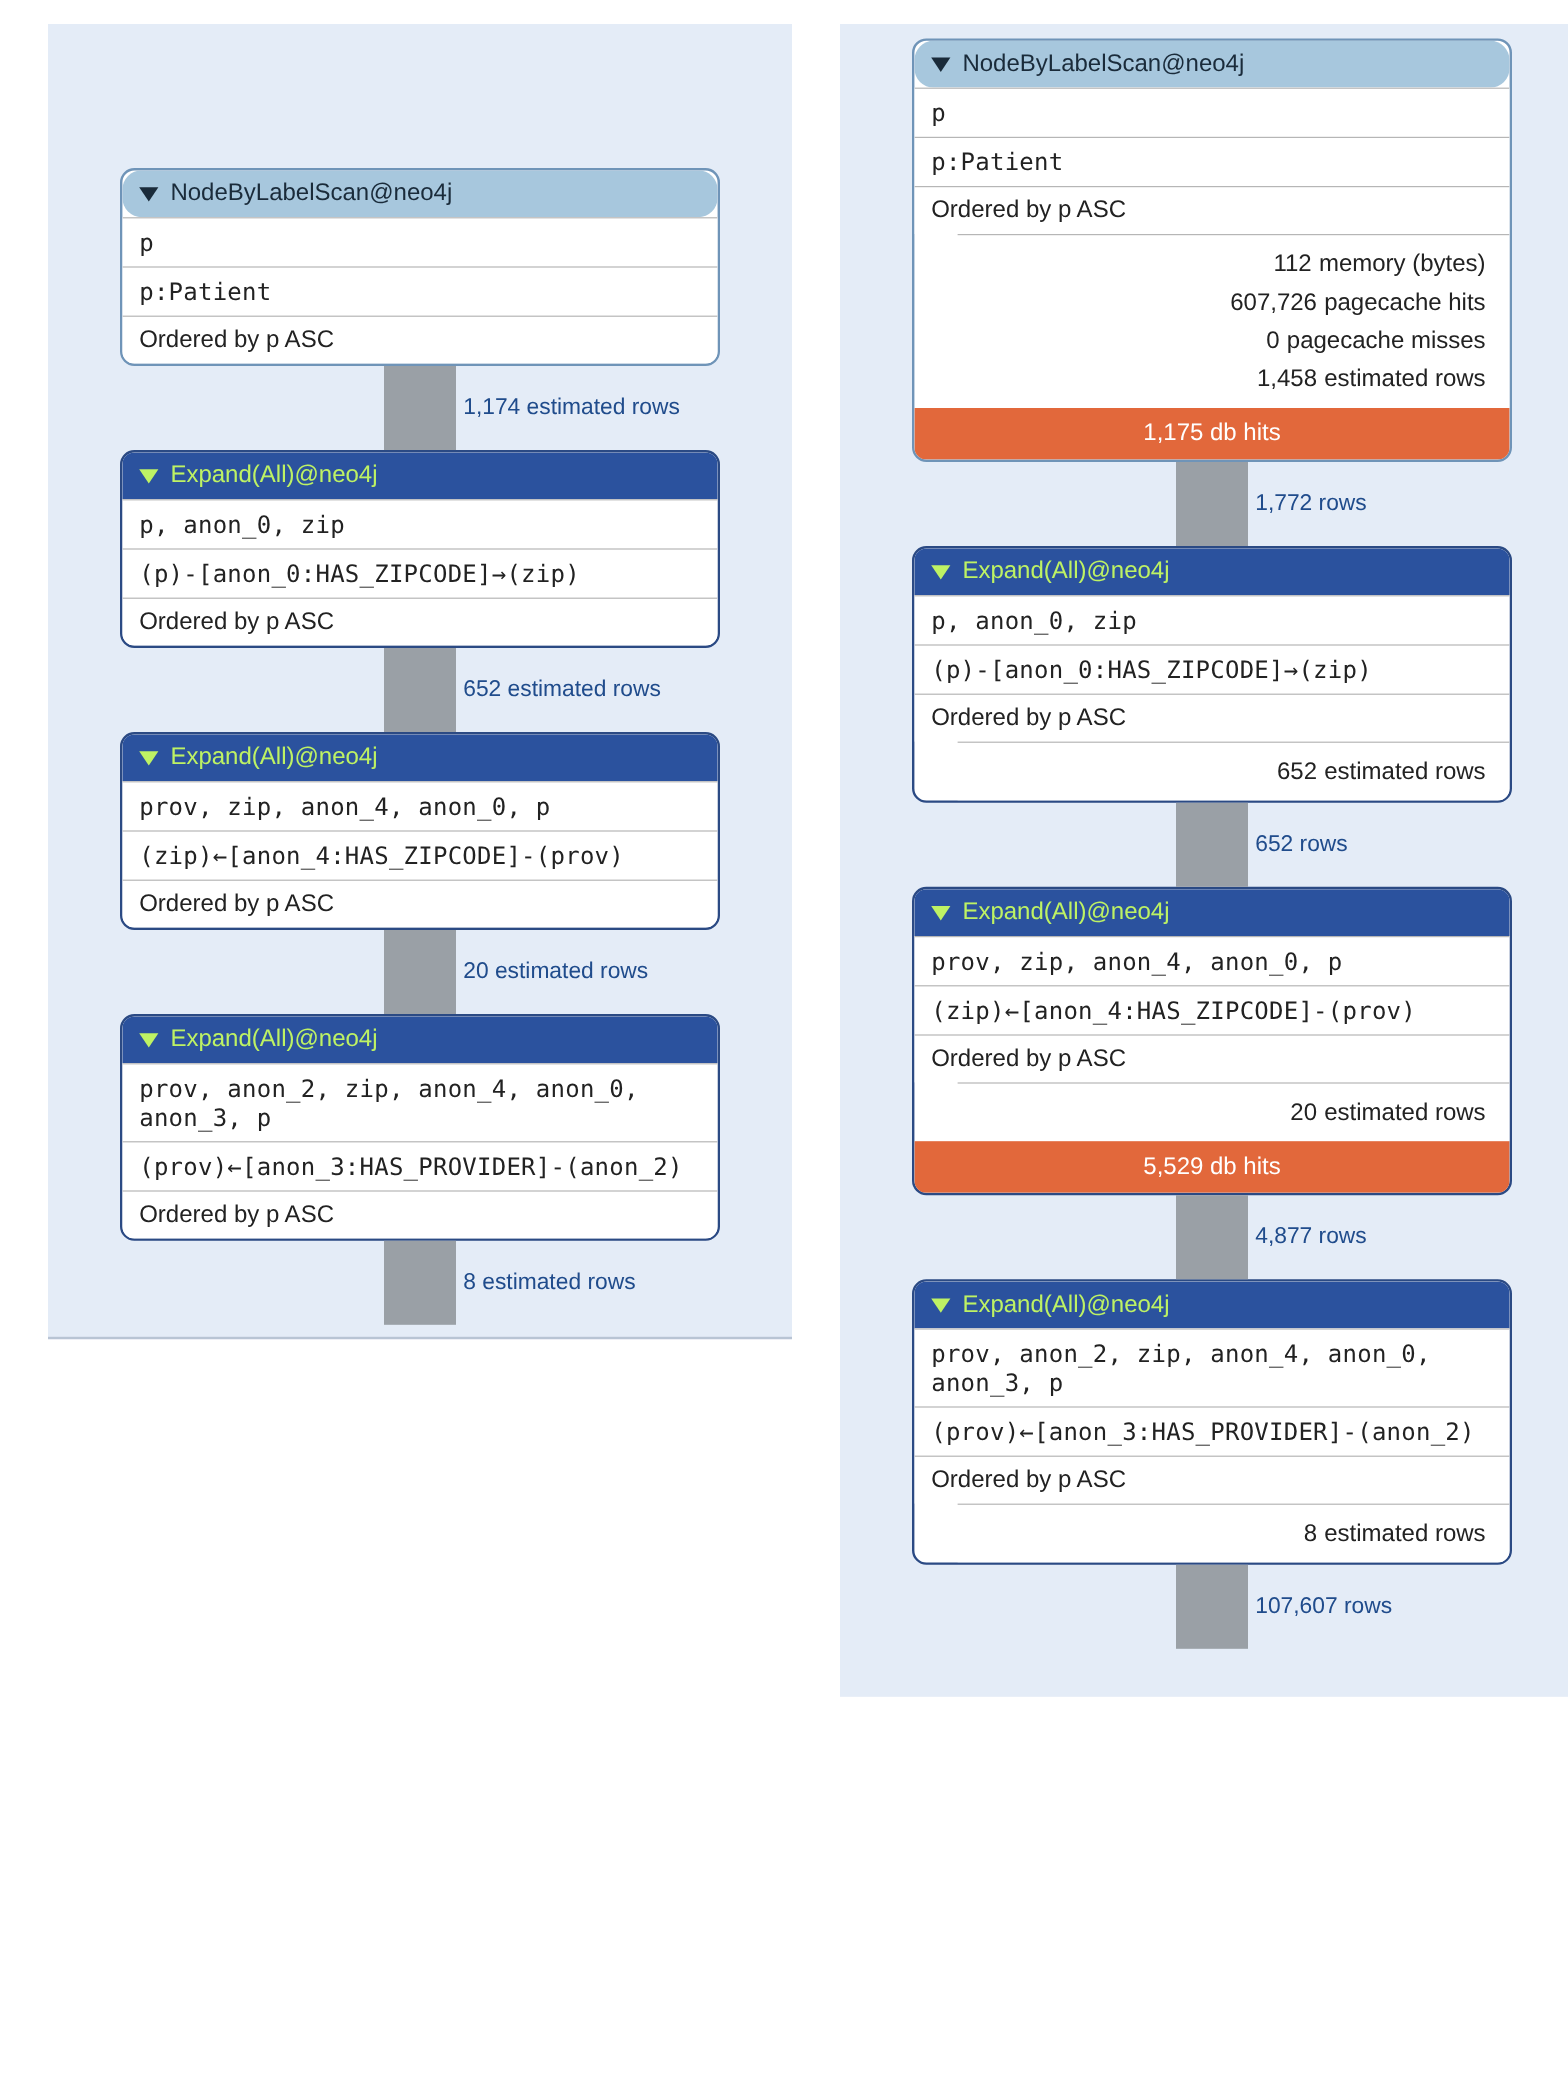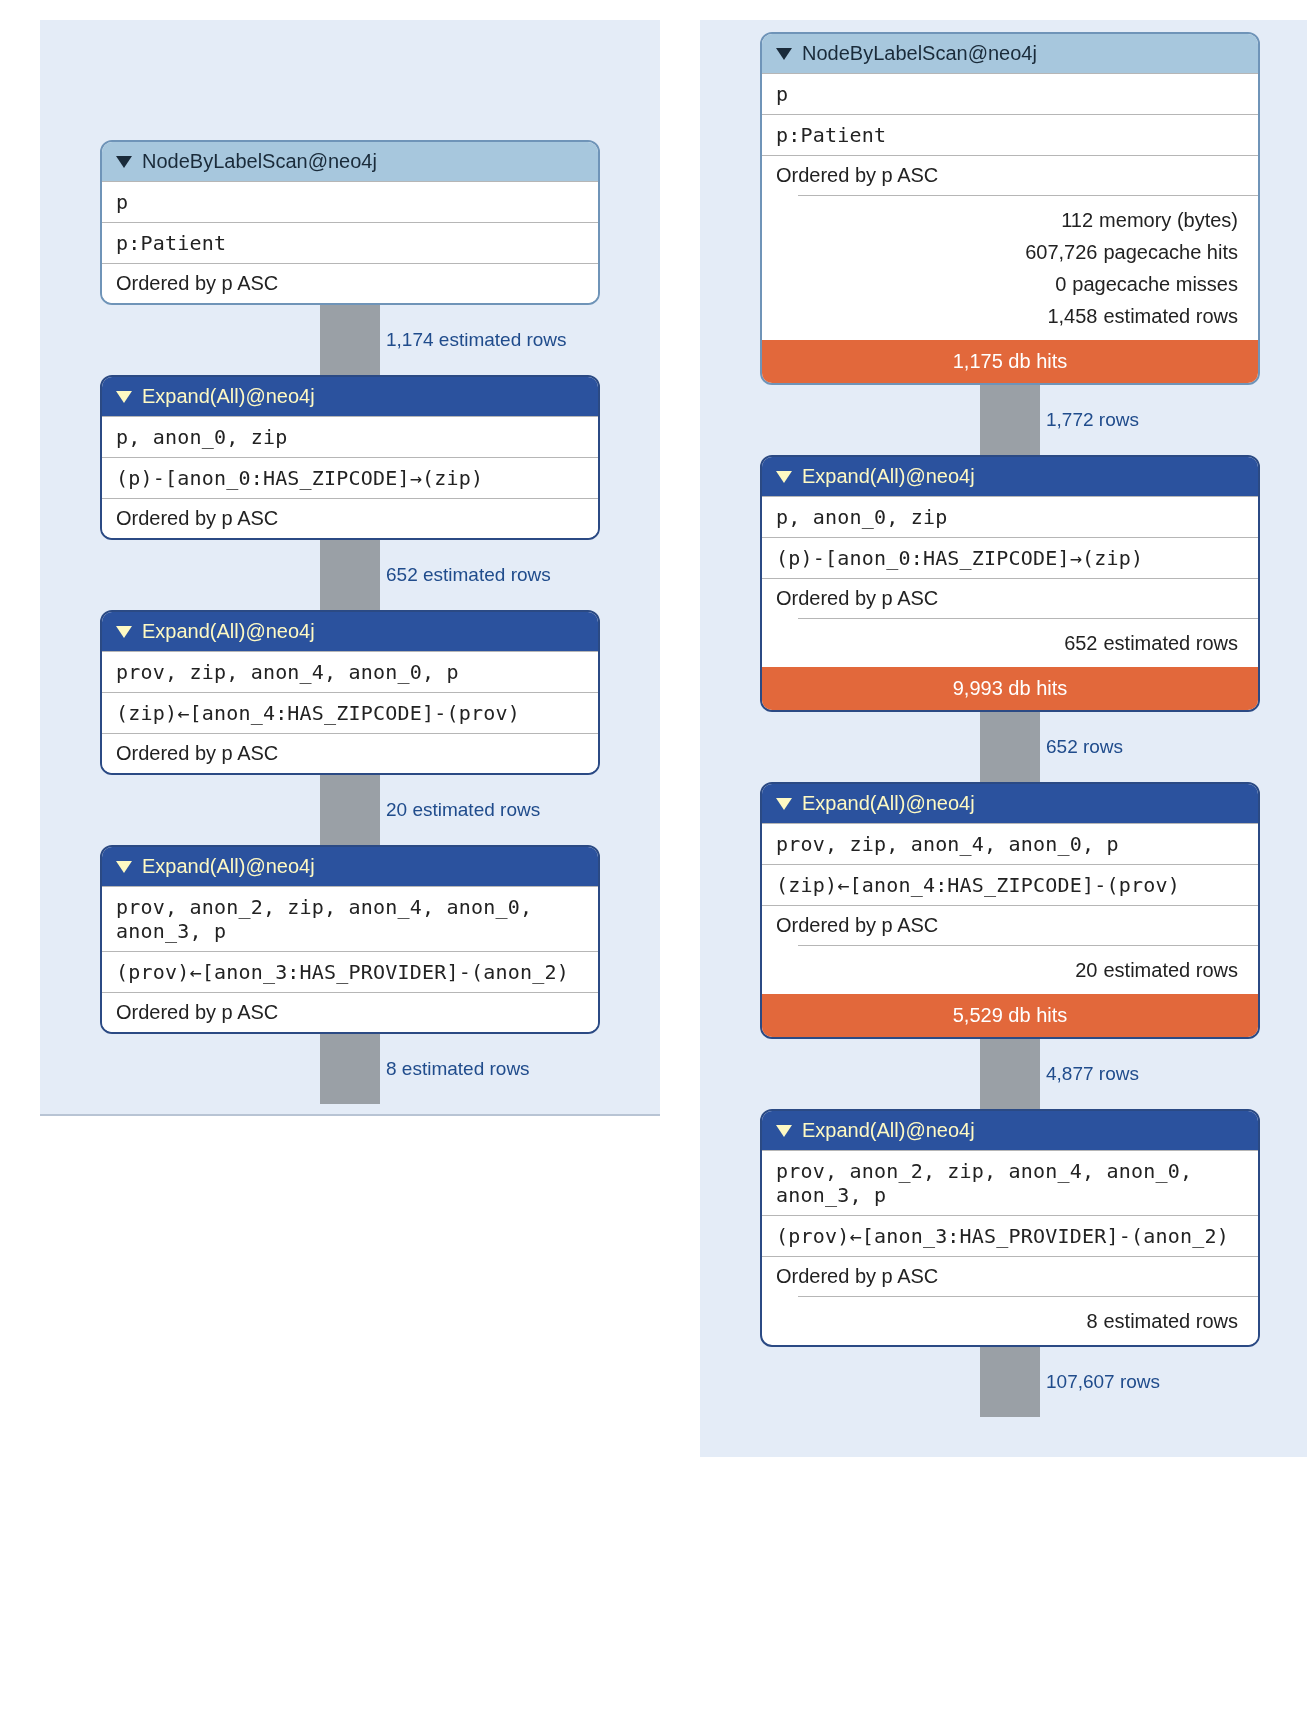--- a/index.html
+++ b/index.html
@@ -45,31 +45,32 @@
     border-radius: 12px;
     overflow: hidden;
     background: #fff;
     box-shadow: 0 0 0 0 rgba(0,0,0,0);
   }
   .card.light {
     border-color: #6f94b8;
   }
   .card-header {
     background: #2b529e;
-    color: #fef9c3;
+    color: #bef264;
     padding: 8px 14px;
     font-size: 20px;
     display: flex;
     align-items: center;
     gap: 10px;
     cursor: pointer;
   }
   .card.light .card-header {
     background: #a7c7dd;
     color: #1a2b3a;
+    border-radius: 16px;
   }
   .tri {
     display: inline-block;
     width: 0; height: 0;
     border-left: 8px solid transparent;
     border-right: 8px solid transparent;
     border-top: 12px solid currentColor;
   }
   .card-row {
     border-top: 1px solid #b6b6b6;
@@ -199,21 +200,20 @@
           <div class="card-header">
             <span class="tri"></span>
             <span>Expand(All)@neo4j</span>
           </div>
           <div class="card-row mono">p, anon_0, zip</div>
           <div class="card-row mono">(p)-[anon_0:HAS_ZIPCODE]→(zip)</div>
           <div class="card-row">Ordered by p ASC</div>
           <div class="card-row metrics">
             <div class="metrics-line"><span class="num">652</span><span>estimated rows</span></div>
           </div>
-          <div class="card-row dbhits">9,993 db hits</div>
         </div>
         <div class="connector">
           <span class="connector-label">652 rows</span>
         </div>
         <div class="card">
           <div class="card-header">
             <span class="tri"></span>
             <span>Expand(All)@neo4j</span>
           </div>
           <div class="card-row mono">prov, zip, anon_4, anon_0, p</div>

